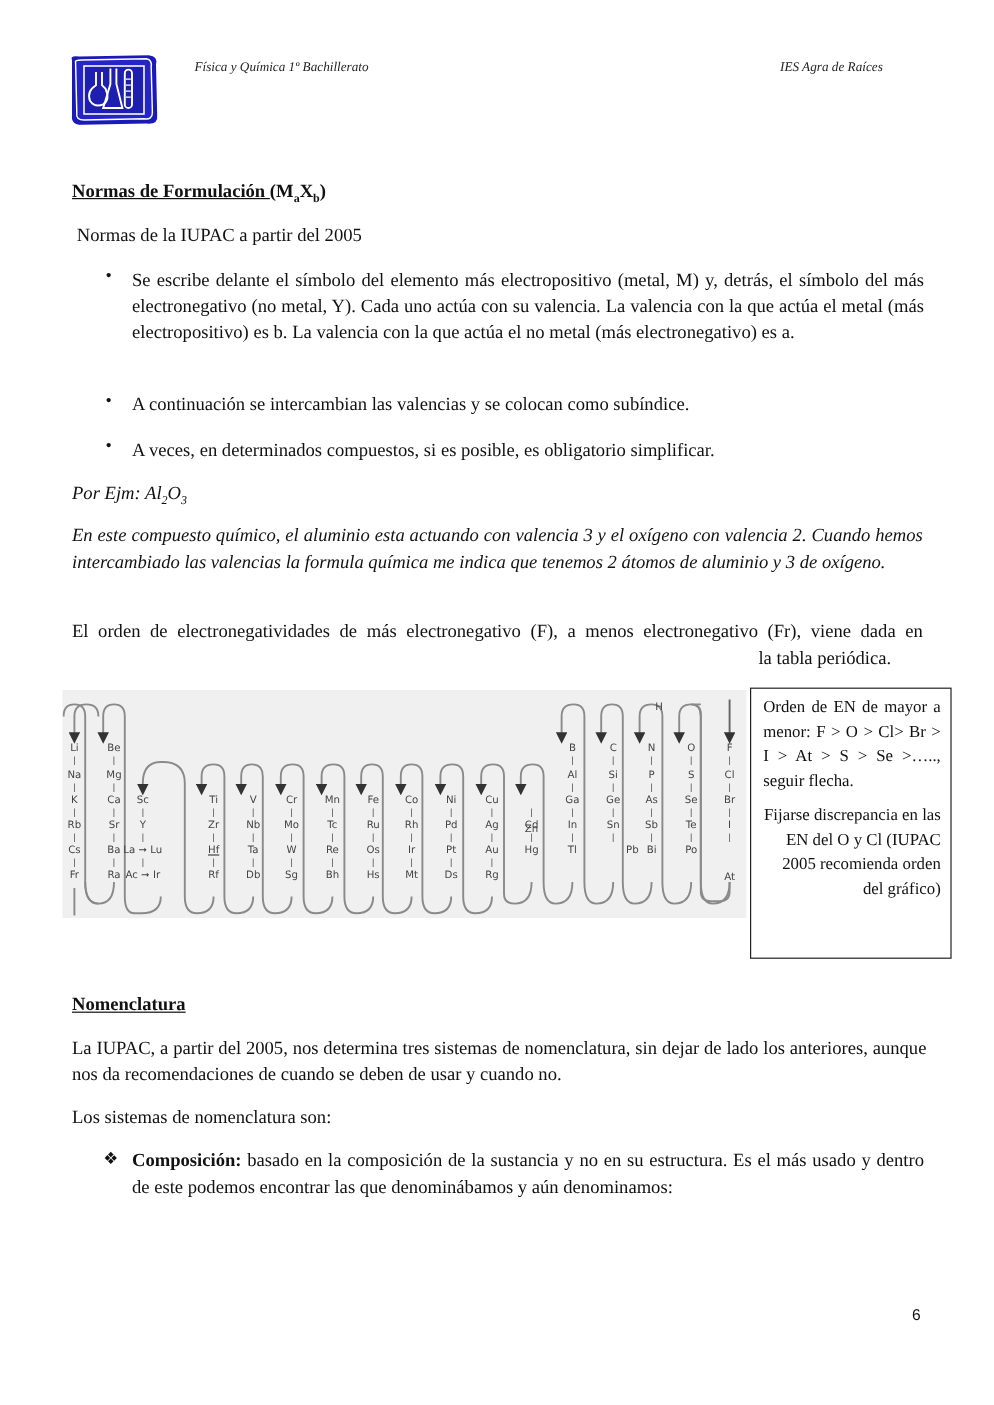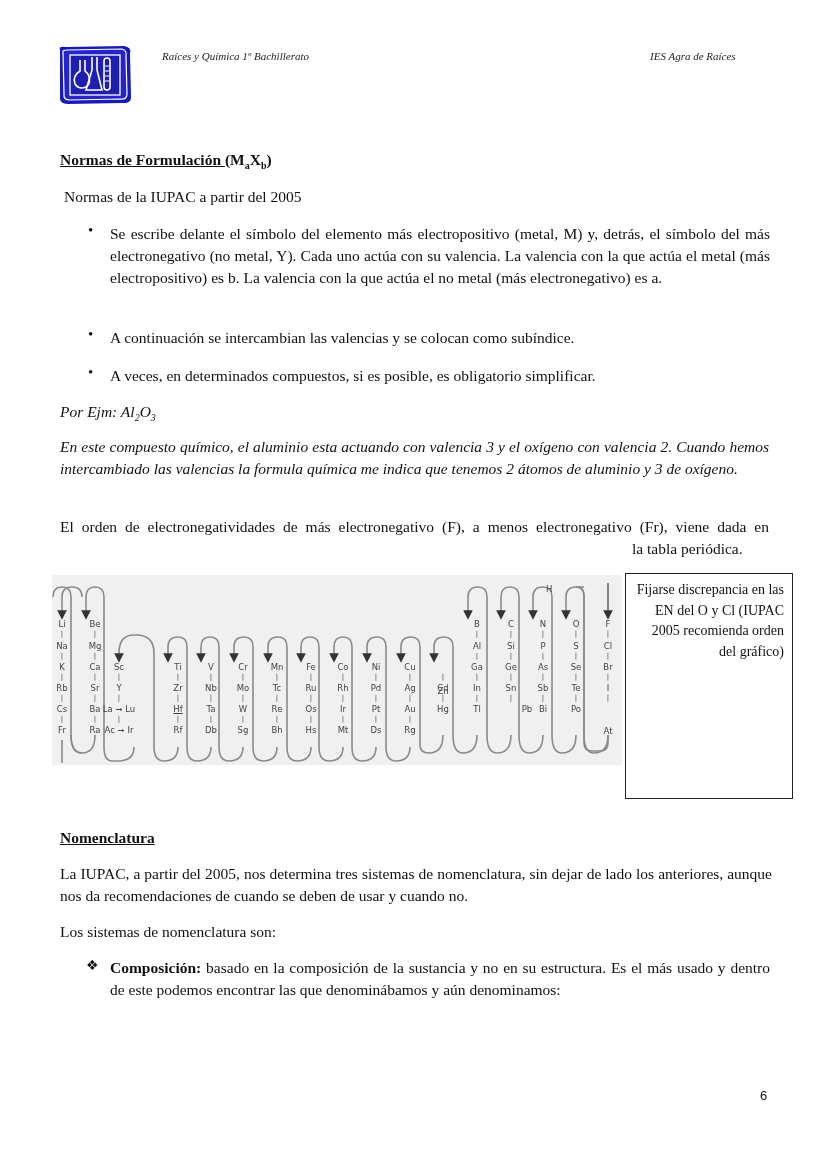--- a/index.html
+++ b/index.html
@@ -35,21 +35,21 @@
 
     <path d="M36,13 L36,26 L30,46 L46,46 L41,26 L41,13" fill="none" stroke="#fff" stroke-width="1.6"></path>
 
     <rect x="48" y="14" width="6" height="32" rx="3" fill="none" stroke="#fff" stroke-width="1.6"></rect>
     <line x1="49" y1="22" x2="53" y2="22" stroke="#fff" stroke-width="1"></line>
     <line x1="49" y1="27" x2="53" y2="27" stroke="#fff" stroke-width="1"></line>
     <line x1="49" y1="32" x2="53" y2="32" stroke="#fff" stroke-width="1"></line>
     <line x1="49" y1="37" x2="53" y2="37" stroke="#fff" stroke-width="1"></line>
   </svg>
 </div>
-<div class="abs hdr-text" style="left:162px; top:50px;">Raíces y Química 1º Bachillerato</div>
+<div class="abs hdr-text" style="left:162px; top:50px;">Física y Química 1º Bachillerato</div>
 <div class="abs hdr-text" style="left:650px; top:50px;">IES Agra de Raíces</div>
 
 <div class="abs h-title">
   <span class="u">Normas de Formulación </span>(<span>M</span><sub style="font-size:10px">a</sub><span>X</span><sub style="font-size:10px">b</sub>)
 </div>
 <div class="abs p" style="left:64px; top:186px;">Normas de la IUPAC a partir del 2005</div>
 
 <div class="bullet-dot" style="top:222px;">•</div>
 <div class="abs p justify" style="left:110px; top:223px; width:660px;">Se escribe delante el símbolo del elemento más electropositivo (metal, M) y, detrás, el símbolo del más electronegativo (no metal, Y). Cada uno actúa con su valencia. La valencia con la que actúa el metal (más electropositivo) es b. La valencia con la que actúa el no metal (más electronegativo) es a.</div>
 <div class="bullet-dot" style="top:326px;">•</div>
@@ -253,20 +253,21 @@
       <div class="el" style="font-size: 7px; left: 556px; top: 77px;">|</div>
       <div class="el" style="left: 556px; top: 87px;">Br</div>
       <div class="el" style="font-size: 7px; left: 556px; top: 98px;">|</div>
       <div class="el" style="left: 556px; top: 108px;">I</div>
       <div class="el" style="font-size: 7px; left: 556px; top: 119px;">|</div>
       <div class="el" style="left: 556px; top: 129px; margin-top: 22px;">At</div>
     </div>
 </div>
 
 <div class="abs note-box">
+  <p>Orden de EN de mayor a menor: F &gt; O &gt; Cl&gt; Br &gt; I &gt; At &gt; S &gt; Se &gt;….., seguir flecha.</p>
   <p style="text-align:right">Fijarse discrepancia en las EN del O y Cl (IUPAC 2005 recomienda orden del gráfico)</p>
 </div>
 
 <div class="abs p" style="left:60px; top:827px; font-weight:bold; text-decoration:underline;">Nomenclatura</div>
 <div class="abs p justify" style="left:60px; top:863px; width:712px;">La IUPAC, a partir del 2005, nos determina tres sistemas de nomenclatura, sin dejar de lado los anteriores, aunque nos da recomendaciones de cuando se deben de usar y cuando no.</div>
 <div class="abs p" style="left:60px; top:921px;">Los sistemas de nomenclatura son:</div>
 
 <div class="abs" style="left:86px; top:957px; font-size:14px;">❖</div>
 <div class="abs p justify" style="left:110px; top:957px; width:660px;">
   <b>Composición:</b><span> basado en la composición de la sustancia y no en su estructura. Es el más usado y dentro de este podemos encontrar las que denominábamos y aún denominamos:</span>

